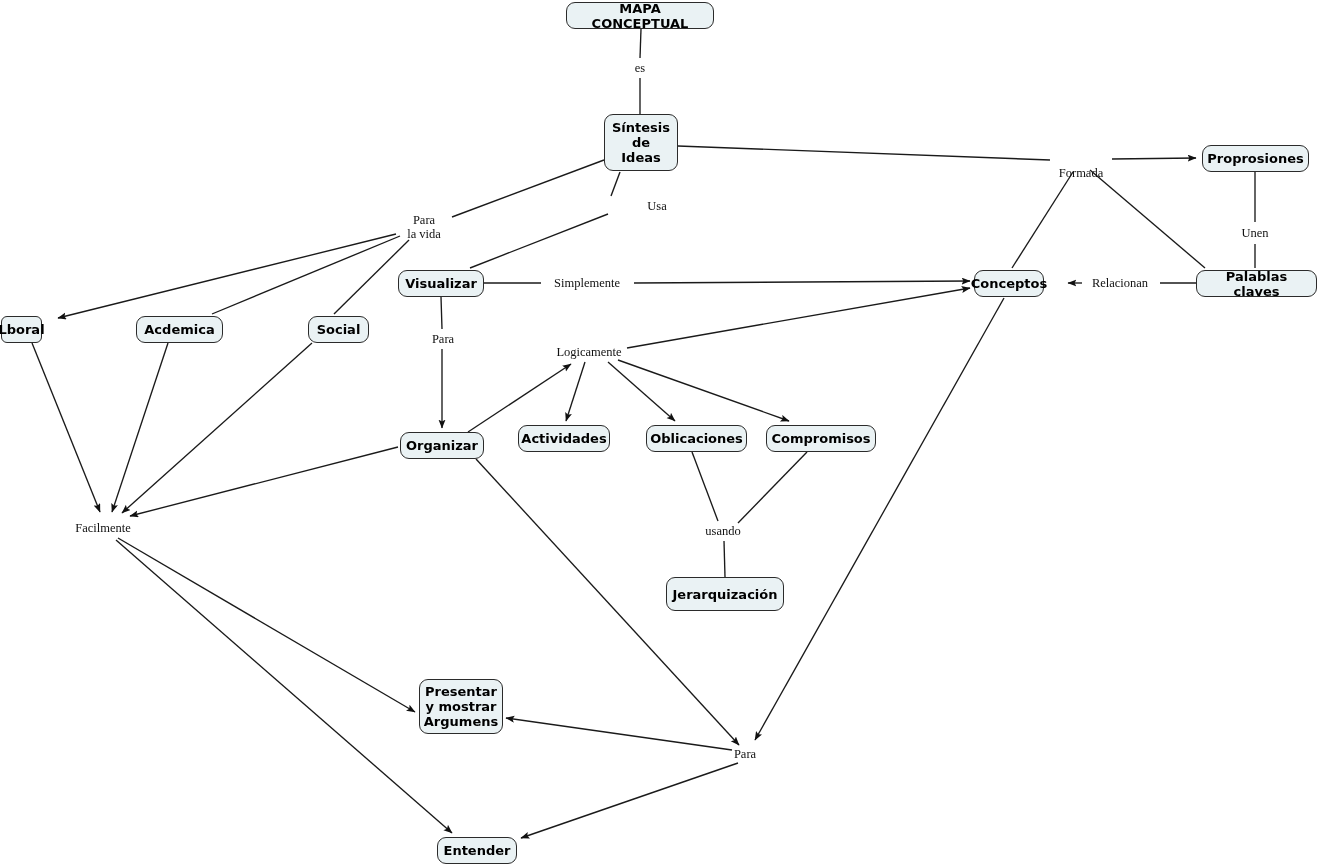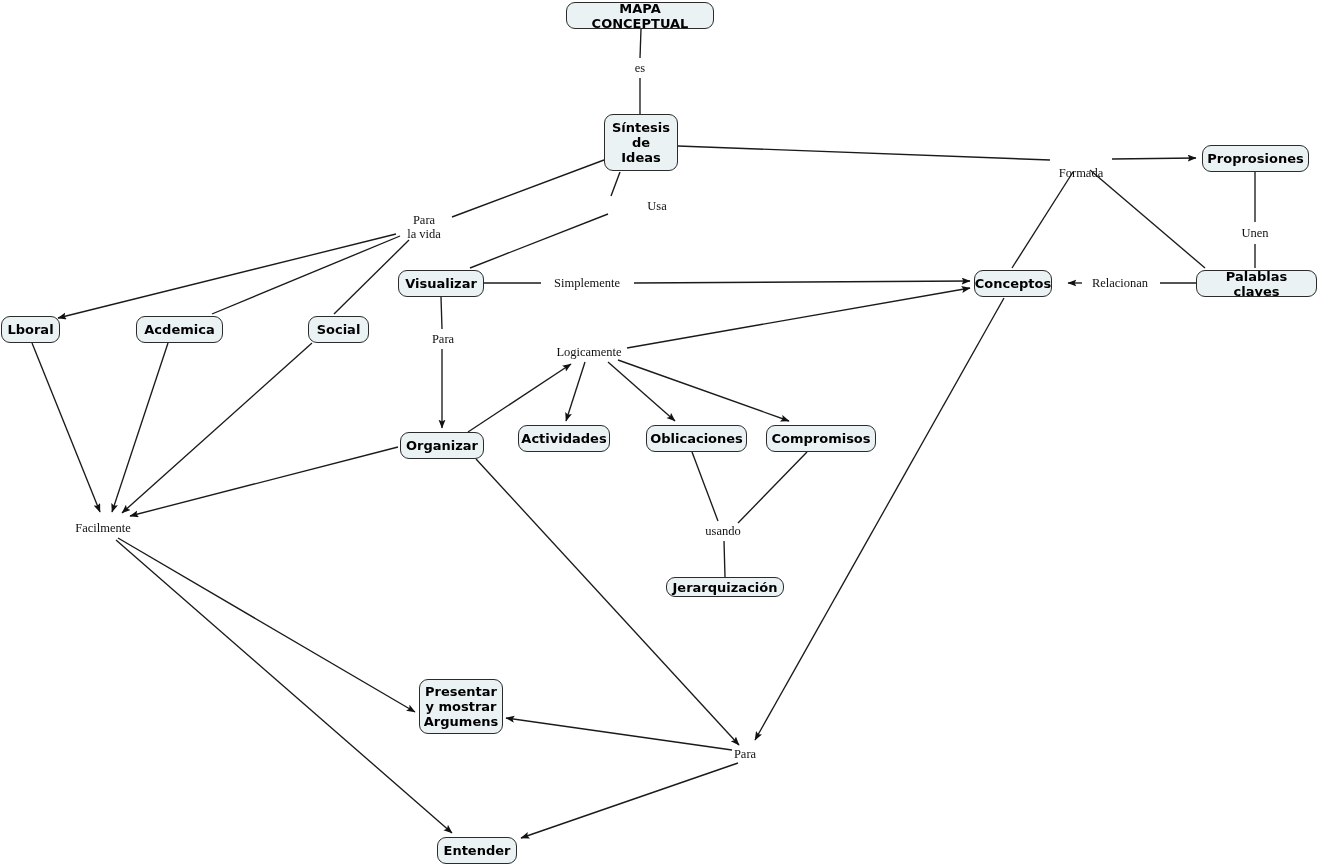--- a/index.html
+++ b/index.html
@@ -116,30 +116,30 @@
       </g>
   </svg>
 
   <div id="nodes-group">
       <div class="node" style="left: 566px; top: 2px; width: 148px; height: 27px; background: rgb(234, 242, 244); border-color: rgb(43, 43, 43); color: rgb(0, 0, 0);">MAPA CONCEPTUAL</div>
       <div class="node" style="left: 604px; top: 114px; width: 74px; height: 57px; background: rgb(234, 242, 244); border-color: rgb(43, 43, 43); color: rgb(0, 0, 0);">Síntesis
 de
 Ideas</div>
       <div class="node" style="left: 1202px; top: 145px; width: 107px; height: 27px; background: rgb(234, 242, 244); border-color: rgb(43, 43, 43); color: rgb(0, 0, 0);">Proprosiones</div>
       <div class="node" style="left: 398px; top: 270px; width: 86px; height: 27px; background: rgb(234, 242, 244); border-color: rgb(43, 43, 43); color: rgb(0, 0, 0);">Visualizar</div>
-      <div class="node" style="left: 974px; top: 270px; width: 78px; height: 27px; background: rgb(234, 242, 244); border-color: rgb(43, 43, 43); color: rgb(0, 0, 0);">Conceptos</div>
+      <div class="node" style="left: 974px; top: 270px; width: 70px; height: 27px; background: rgb(234, 242, 244); border-color: rgb(43, 43, 43); color: rgb(0, 0, 0);">Conceptos</div>
       <div class="node" style="left: 1196px; top: 270px; width: 121px; height: 27px; background: rgb(234, 242, 244); border-color: rgb(43, 43, 43); color: rgb(0, 0, 0);">Palablas claves</div>
-      <div class="node" style="left: 1px; top: 316px; width: 59px; height: 27px; background: rgb(234, 242, 244); border-color: rgb(43, 43, 43); color: rgb(0, 0, 0);">Lboral</div>
+      <div class="node" style="left: 1px; top: 316px; width: 41px; height: 27px; background: rgb(234, 242, 244); border-color: rgb(43, 43, 43); color: rgb(0, 0, 0); border-radius: 6px;">Lboral</div>
       <div class="node" style="left: 136px; top: 316px; width: 87px; height: 27px; background: rgb(234, 242, 244); border-color: rgb(43, 43, 43); color: rgb(0, 0, 0);">Acdemica</div>
       <div class="node" style="left: 308px; top: 316px; width: 61px; height: 27px; background: rgb(234, 242, 244); border-color: rgb(43, 43, 43); color: rgb(0, 0, 0);">Social</div>
       <div class="node" style="left: 400px; top: 432px; width: 84px; height: 27px; background: rgb(234, 242, 244); border-color: rgb(43, 43, 43); color: rgb(0, 0, 0);">Organizar</div>
       <div class="node" style="left: 518px; top: 425px; width: 92px; height: 27px; background: rgb(234, 242, 244); border-color: rgb(43, 43, 43); color: rgb(0, 0, 0);">Actividades</div>
       <div class="node" style="left: 634px; top: 425px; width: 101px; height: 27px; background: rgb(234, 242, 244); border-color: rgb(43, 43, 43); color: rgb(0, 0, 0); margin-left: 12px;">Oblicaciones</div>
       <div class="node" style="left: 766px; top: 425px; width: 110px; height: 27px; background: rgb(234, 242, 244); border-color: rgb(43, 43, 43); color: rgb(0, 0, 0);">Compromisos</div>
-      <div class="node" style="left: 666px; top: 577px; width: 118px; height: 20px; background: rgb(234, 242, 244); border-color: rgb(43, 43, 43); color: rgb(0, 0, 0);">Jerarquización</div>
+      <div class="node" style="left: 666px; top: 577px; width: 118px; height: 34px; background: rgb(234, 242, 244); border-color: rgb(43, 43, 43); color: rgb(0, 0, 0);">Jerarquización</div>
       <div class="node" style="left: 419px; top: 679px; width: 84px; height: 55px; background: rgb(234, 242, 244); border-color: rgb(43, 43, 43); color: rgb(0, 0, 0);">Presentar
 y mostrar
 Argumens</div>
       <div class="node" style="left: 437px; top: 837px; width: 80px; height: 27px; background: rgb(234, 242, 244); border-color: rgb(43, 43, 43); color: rgb(0, 0, 0);">Entender</div>
     </div>
   <div id="labels-group">
       <div class="edge-label" style="left: 640px; top: 68px;">es</div>
       <div class="edge-label" style="left: 1081px; top: 160px; margin-top: 13px;">Formada</div>
       <div class="edge-label" style="left: 616px; top: 206px; margin-left: 41px;">Usa</div>
       <div class="edge-label" style="left: 424px; top: 227px;">Para

